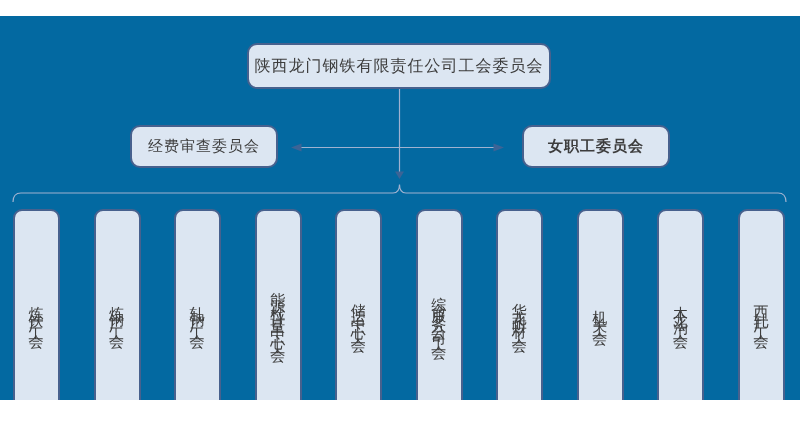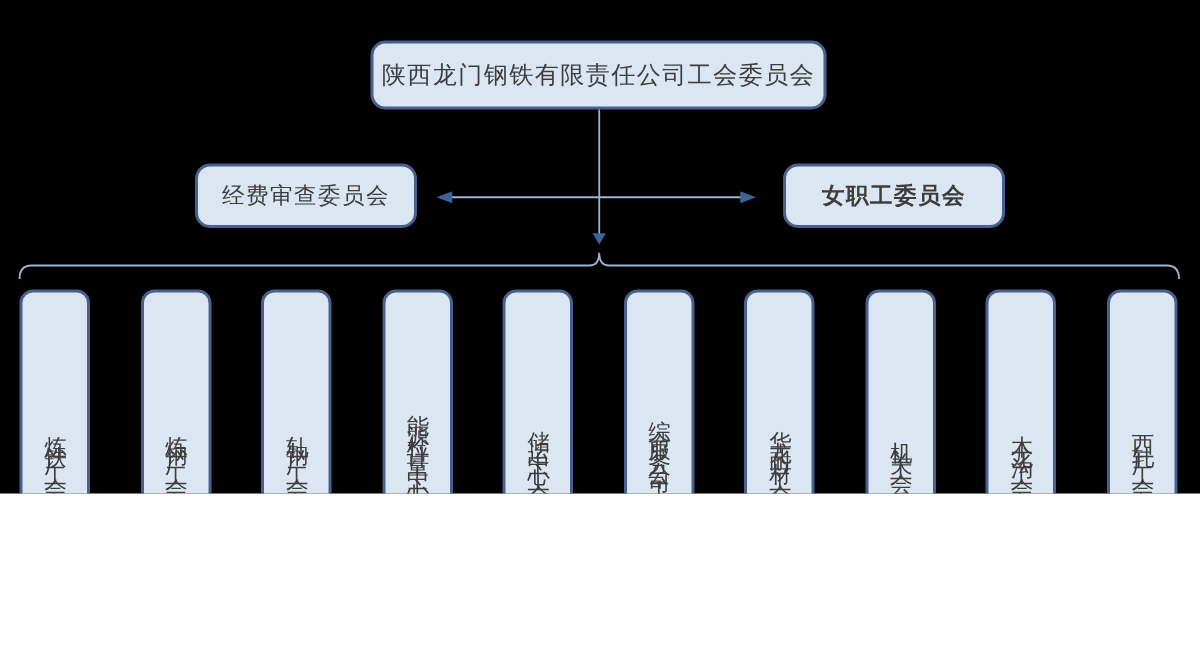--- a/index.html
+++ b/index.html
@@ -5,23 +5,24 @@
   html, body {
     margin: 0;
     padding: 0;
   }
   body {
     font-family: "Liberation Sans", sans-serif;
   }
   .canvas {
     position: relative;
     width: 800px;
-    height: 329px;
-    background: #000000;
+    height: 384px;
+    background: #0369a1;
     overflow: hidden;
+    margin-top: 16px;
   }
   .node {
     position: absolute;
     box-sizing: border-box;
     background: #dce6f2;
     border: 2px solid #47618e;
     border-radius: 10px;
     display: flex;
     align-items: center;
     justify-content: center;

